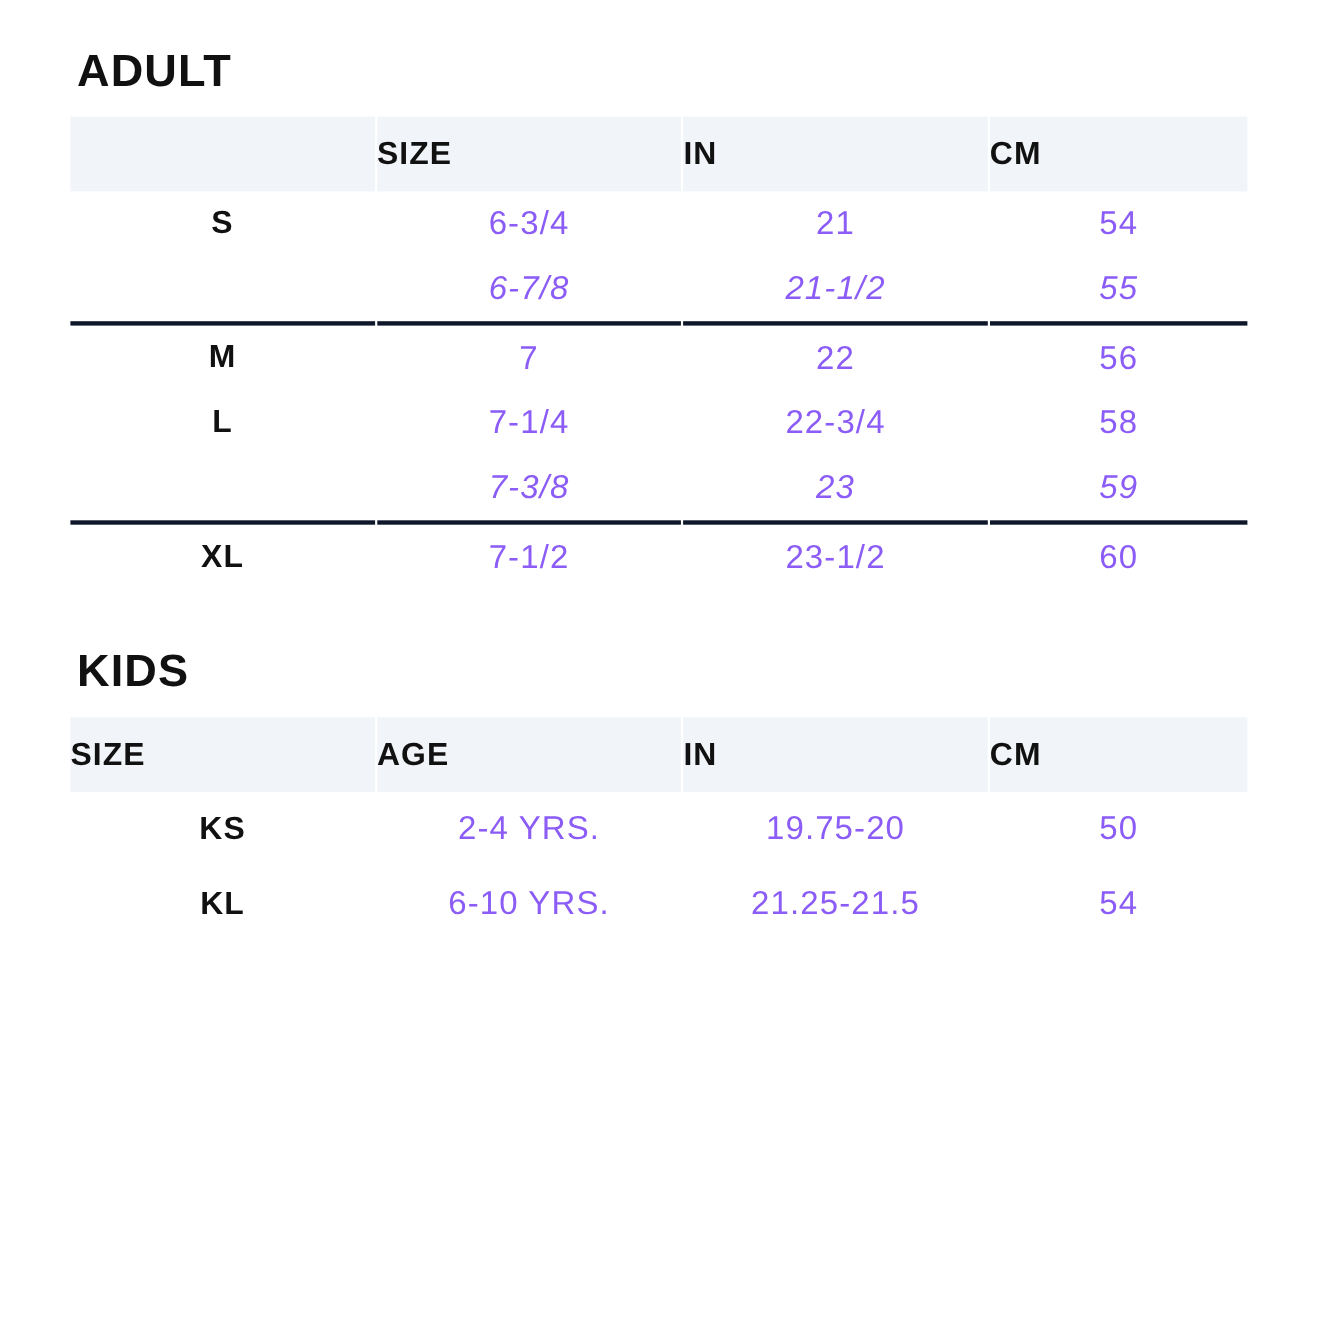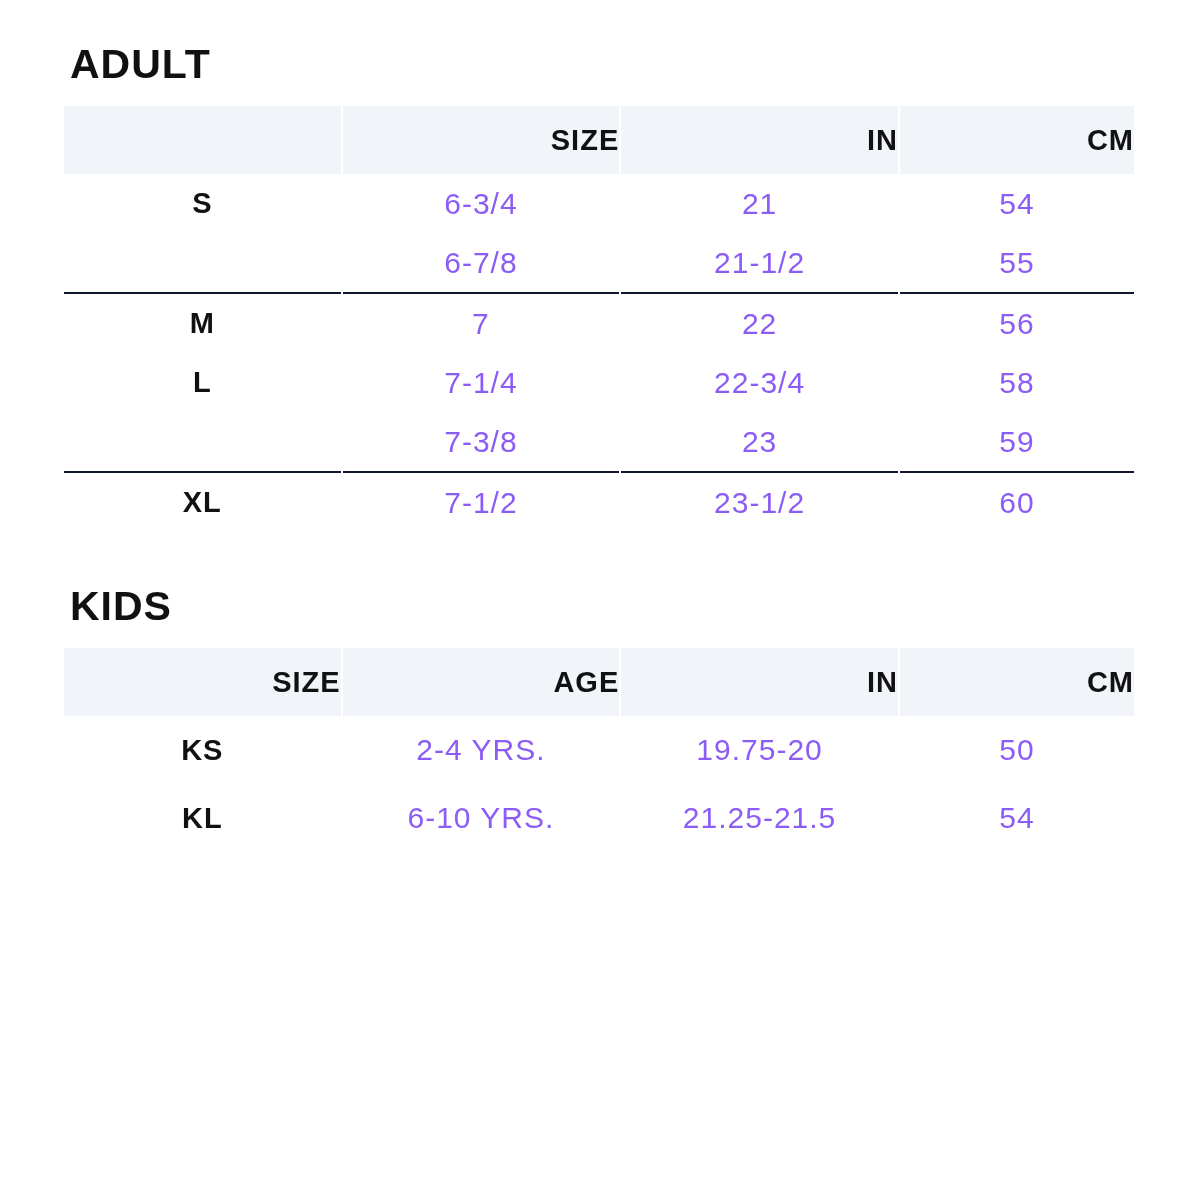--- a/index.html
+++ b/index.html
@@ -35,21 +35,21 @@
   table.size-table col.c1 { width: 26%; }
   table.size-table col.c2 { width: 26%; }
   table.size-table col.c3 { width: 26%; }
   table.size-table col.c4 { width: 22%; }
   table.size-table thead th {
     background: #f1f4f9;
     height: 68px;
     font-size: 29px;
     font-weight: 700;
     letter-spacing: 1px;
-    text-align: right;
+    text-align: left;
     vertical-align: middle;
     color: #111111;
     padding: 0;
   }
   table.size-table td {
     text-align: center;
     vertical-align: middle;
     padding: 0;
   }
   .adult-table td { height: 59px; }
@@ -60,21 +60,22 @@
     letter-spacing: 1px;
     color: #111111;
   }
   td.val {
     font-size: 30px;
     font-weight: 400;
     letter-spacing: 1px;
     color: #8b5cf6;
   }
   tbody.grp tr.grp-end td {
-    border-bottom: 2px solid #0f172a;
+    border-bottom: 4px solid #0f172a;
+    font-style: italic;
   }
   .kids-block { margin-top: 54px; }
 </style>
 </head>
 <body>
 
 <div class="page">
 
   <h2 class="section-heading">ADULT</h2>
 

